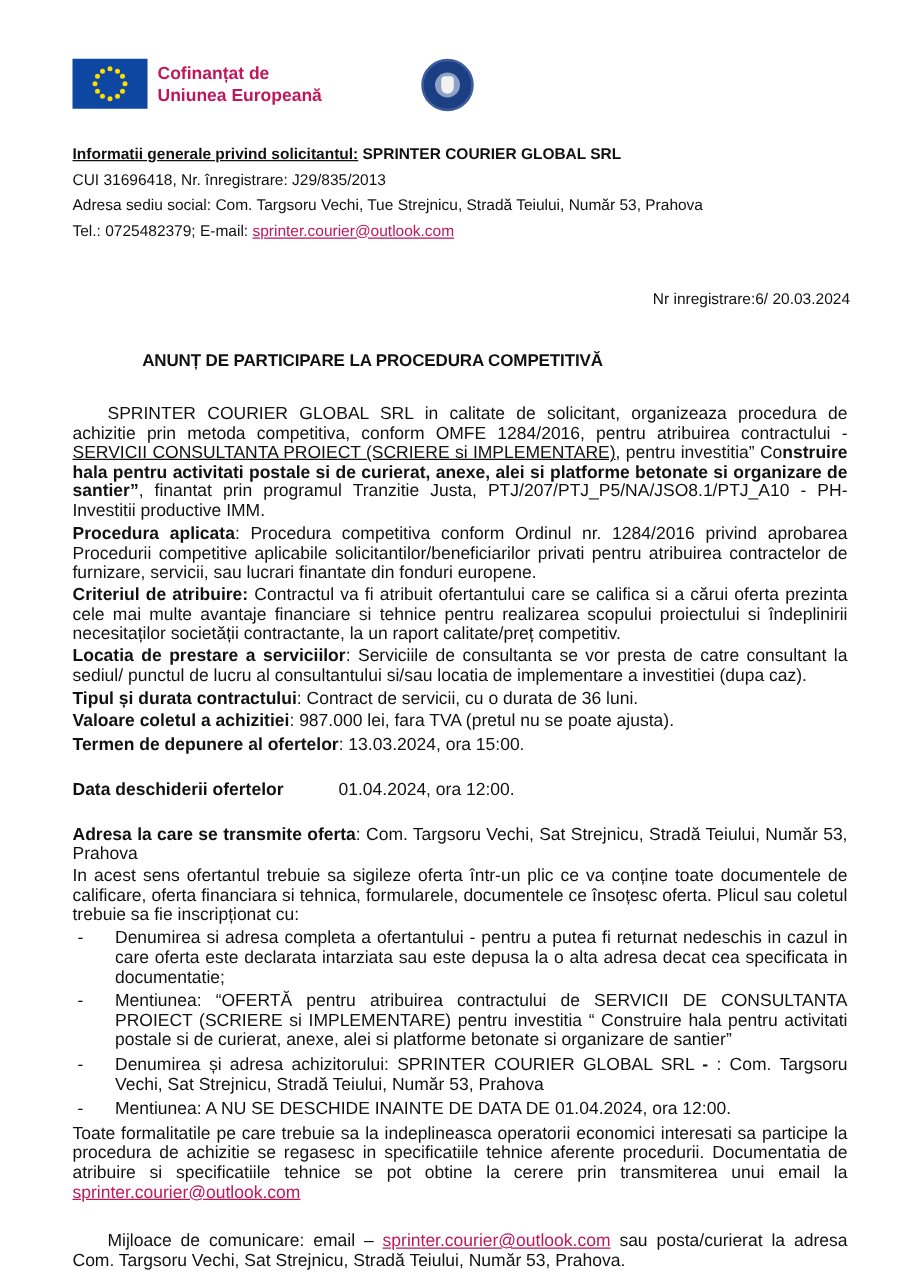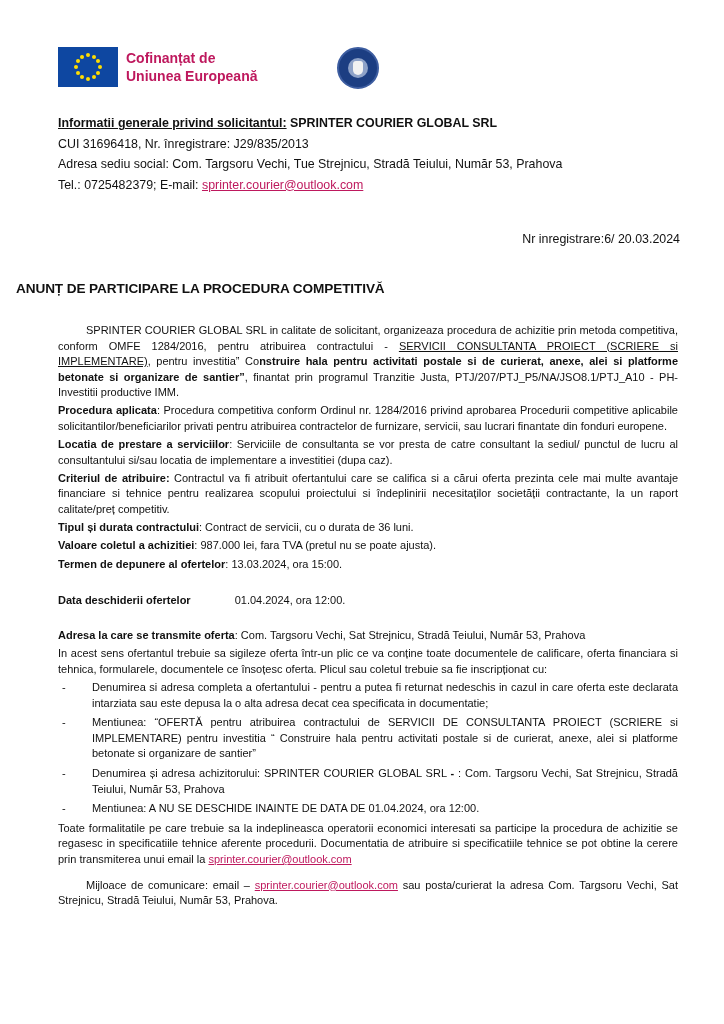--- a/index.html
+++ b/index.html
@@ -14,32 +14,32 @@
     .gov-logo .inner { position: absolute; left: 9px; top: 9px; width: 20px; height: 20px; border-radius: 50%; background: #8ea2c8; }
     .gov-logo .eagle { position: absolute; left: 14px; top: 12px; width: 10px; height: 14px; background: #f2f2f2; border-radius: 3px 3px 5px 5px; }
 
     .info { position: absolute; top: 113px; left: 58px; width: 620px; font-family: "Liberation Sans", sans-serif; font-size: 12.4px; line-height: 20.5px; }
     .info .underline-bold { font-weight: bold; text-decoration: underline; }
     .info .bold { font-weight: bold; }
     a.link { color: #be185d; text-decoration: underline; }
 
     .reg-nr { position: absolute; top: 212px; right: 44px; font-size: 12.4px; margin-top: 20px; }
 
-    .title { position: absolute; top: 281px; left: 16px; width: 588px; text-align: left; font-weight: bold; font-size: 13.6px; letter-spacing: -0.1px; }
+    .title { position: absolute; top: 281px; left: 4px; width: 588px; text-align: center; font-weight: bold; font-size: 13.6px; letter-spacing: -0.1px; }
 
-    .body { position: absolute; top: 323px; left: 58px; width: 620px; font-size: 11px; line-height: 15.6px; text-align: justify; }
+    .body { position: absolute; top: 323px; left: 58px; width: 620px; font-size: 14px; line-height: 15.6px; text-align: justify; }
     .body p { margin-bottom: 2.4px; }
     .body .indent { text-indent: 28px; }
     .body b { font-weight: bold; }
     .body u { text-decoration: underline; }
     .body .gap { display: inline-block; width: 44px; }
     .body ul { list-style: none; margin: 0 0 3px 0; }
     .body li { position: relative; padding-left: 34px; margin-bottom: 4px; }
     .body li .dash { position: absolute; left: 4px; top: 0; }
-    .body .final { margin-top: 10px; text-indent: 28px; }
+    .body .final { margin-top: 24px; text-indent: 28px; }
   </style>
 </head>
 <body>
 
 <div class="header">
   <div class="eu-flag" id="eu-flag">
       <span class="star" style="left: 28px; top: 6px;"></span>
       <span class="star" style="left: 34px; top: 7.6077px;"></span>
       <span class="star" style="left: 38.3923px; top: 12px;"></span>
       <span class="star" style="left: 40px; top: 18px;"></span>
@@ -77,22 +77,22 @@
 <div class="reg-nr">Nr inregistrare:6/ 20.03.2024</div>
 
 <div class="title">ANUNȚ DE PARTICIPARE LA PROCEDURA COMPETITIVĂ</div>
 
 <div class="body">
   <p class="indent">
     <span>SPRINTER COURIER GLOBAL SRL  in calitate de solicitant, organizeaza procedura de achizitie prin metoda competitiva, conform OMFE 1284/2016, pentru atribuirea contractului - </span><u>SERVICII CONSULTANTA PROIECT (SCRIERE si IMPLEMENTARE)</u><span>,  pentru investitia” Co</span><b>nstruire hala pentru activitati postale si de curierat, anexe, alei si platforme betonate si organizare de santier</b><b>”</b><span>, finantat prin programul Tranzitie Justa, PTJ/207/PTJ_P5/NA/JSO8.1/PTJ_A10 - PH- Investitii productive IMM.</span>
   </p>
 
   <p><b>Procedura aplicata</b><span>: Procedura competitiva conform Ordinul nr. 1284/2016 privind aprobarea Procedurii competitive aplicabile solicitantilor/beneficiarilor privati pentru atribuirea contractelor de furnizare, servicii, sau lucrari finantate din fonduri europene.</span></p>
+  <p><b>Criteriul de atribuire:</b><span> Contractul va fi atribuit ofertantului care se califica si a cărui oferta prezinta cele mai multe avantaje financiare si tehnice pentru realizarea scopului proiectului si îndeplinirii necesitaților societății contractante, la un raport calitate/preț competitiv.</span></p>
   <p><b>Locatia de prestare a serviciilor</b><span>: Serviciile de consultanta se vor presta de catre consultant la sediul/ punctul de lucru al consultantului si/sau locatia de implementare a investitiei (dupa caz).</span></p>
-  <p><b>Criteriul de atribuire:</b><span> Contractul va fi atribuit ofertantului care se califica si a cărui oferta prezinta cele mai multe avantaje financiare si tehnice pentru realizarea scopului proiectului si îndeplinirii necesitaților societății contractante, la un raport calitate/preț competitiv.</span></p>
   <p><b>Tipul și durata contractului</b><span>: Contract de servicii, cu o durata de 36 luni.</span></p>
   <p><b>Valoare coletul a achizitiei</b><span>: 987.000 lei, fara TVA (pretul nu se poate ajusta).</span></p>
   <p style="margin-top:4px"><b>Termen de depunere al ofertelor</b><span>: 13.03.2024, ora 15:00.</span></p>
   <p style="margin-top:20px"><b>Data deschiderii ofertelor</b><span class="gap"></span><span>01.04.2024, ora 12:00.</span></p>
   <p style="margin-top:20px"><b>Adresa la care se transmite oferta</b><span>:  Com. Targsoru Vechi, Sat Strejnicu, Stradă Teiului, Număr 53, Prahova</span></p>
 
   <p>In acest sens ofertantul trebuie sa sigileze oferta într-un plic ce va conține toate documentele de calificare, oferta financiara si tehnica, formularele, documentele ce însoțesc oferta. Plicul sau coletul trebuie sa fie inscripționat cu:</p>
 
   <ul>
     <li><span class="dash">-</span><span>Denumirea si adresa completa a ofertantului - pentru a putea fi returnat nedeschis in cazul in care oferta este declarata intarziata sau este depusa la o alta adresa decat cea specificata in documentatie;</span></li>

